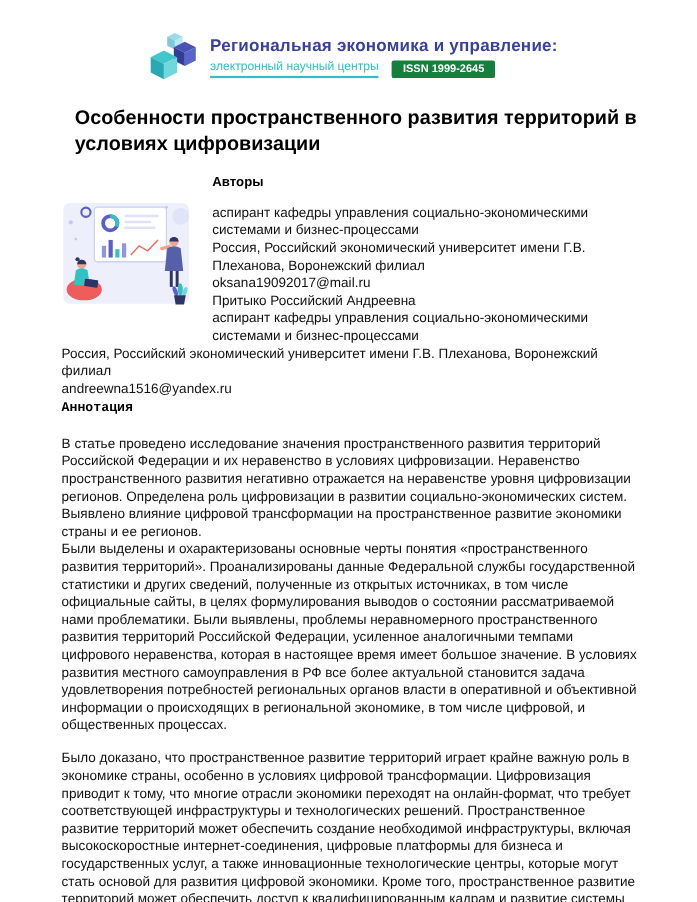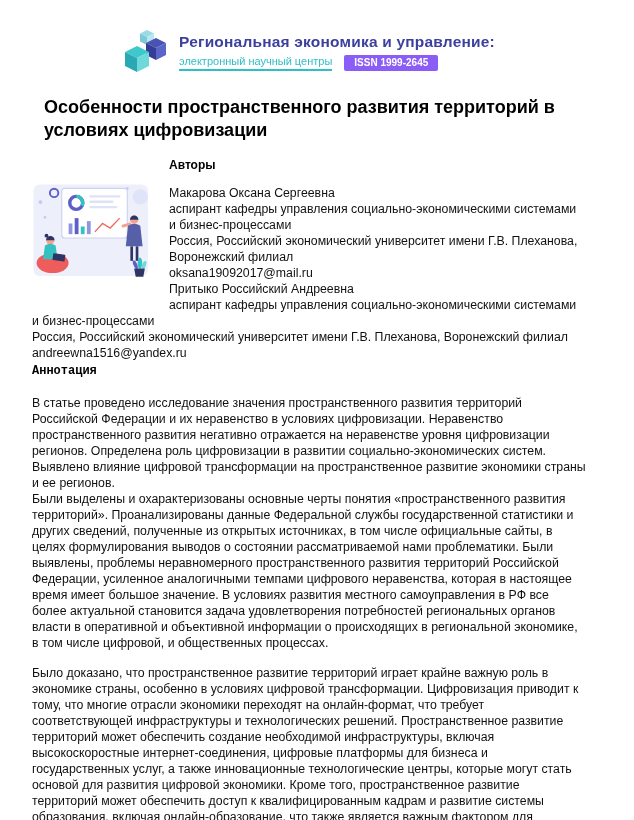--- a/index.html
+++ b/index.html
@@ -4,38 +4,38 @@
 <style>
   * { box-sizing: border-box; }
   html, body { margin: 0; padding: 0; background: #ffffff; }
   body {
     width: 634px; height: 820px; overflow: hidden;
     font-family: "Liberation Sans", sans-serif;
     color: #111111;
   }
   .page {
     width: 634px; height: 804px;
-    padding: 30px 48px 20px 32px;
+    padding: 30px 48px 20px 56px;
     background: #ffffff;
   }
 
   
   .journal-header { display: flex; justify-content: center; margin-bottom: 22px; }
   .logo { display: flex; align-items: center; gap: 10px; text-decoration: none; cursor: pointer; }
   .logo-text { display: flex; flex-direction: column; }
   .journal-title {
     color: #3b3f9e; font-weight: bold; font-size: 15.5px; letter-spacing: 0.2px;
   }
   .journal-sub-row { display: flex; align-items: center; gap: 12px; margin-top: 4px; }
   .journal-subtitle {
     color: #2fbfc4; font-size: 11px; padding-bottom: 2px;
     border-bottom: 2px solid #2fbfc4;
   }
   .issn-badge {
-    background: #8b5cf6; color: #ffffff; font-size: 10px; font-weight: bold;
+    background: #15803d; color: #ffffff; font-size: 10px; font-weight: bold;
     padding: 2px 10px 3px 10px; border-radius: 2px; white-space: nowrap;
   }
 
   
   .article-title {
     font-size: 18px; font-weight: bold; line-height: 1.3;
     margin: 0 0 14px 12px; color: #000000;
   }
 
   
@@ -134,21 +134,20 @@
 
         <ellipse cx="283" cy="224" rx="6" ry="15" fill="#35c1c1"></ellipse>
         <ellipse cx="271" cy="228" rx="5" ry="12" fill="#5b5fc7" transform="rotate(-22 271 228)"></ellipse>
         <ellipse cx="294" cy="229" rx="5" ry="11" fill="#6fd8da" transform="rotate(20 294 229)"></ellipse>
         <path d="M268 238 h28 l-4 22 h-20 z" fill="#2e3464"></path>
       </svg>
     </figure>
 
     <h2 class="section-heading">Авторы</h2>
 
-    <div class="author-line">Макарова Оксана Сергеевна</div>
     <div class="author-line">аспирант кафедры управления социально-экономическими системами и бизнес-процессами</div>
     <div class="author-line">Россия, Российский экономический университет имени Г.В. Плеханова, Воронежский филиал</div>
     <div class="author-line author-email">oksana19092017@mail.ru</div>
     <div class="author-line">Притыко Российский Андреевна</div>
     <div class="author-line">аспирант кафедры управления социально-экономическими системами и бизнес-процессами</div>
     <div class="author-line">Россия, Российский экономический университет имени Г.В. Плеханова, Воронежский филиал</div>
     <div class="author-line author-email">andreewna1516@yandex.ru</div>
   </section>
 
   <section class="abstract-section">

